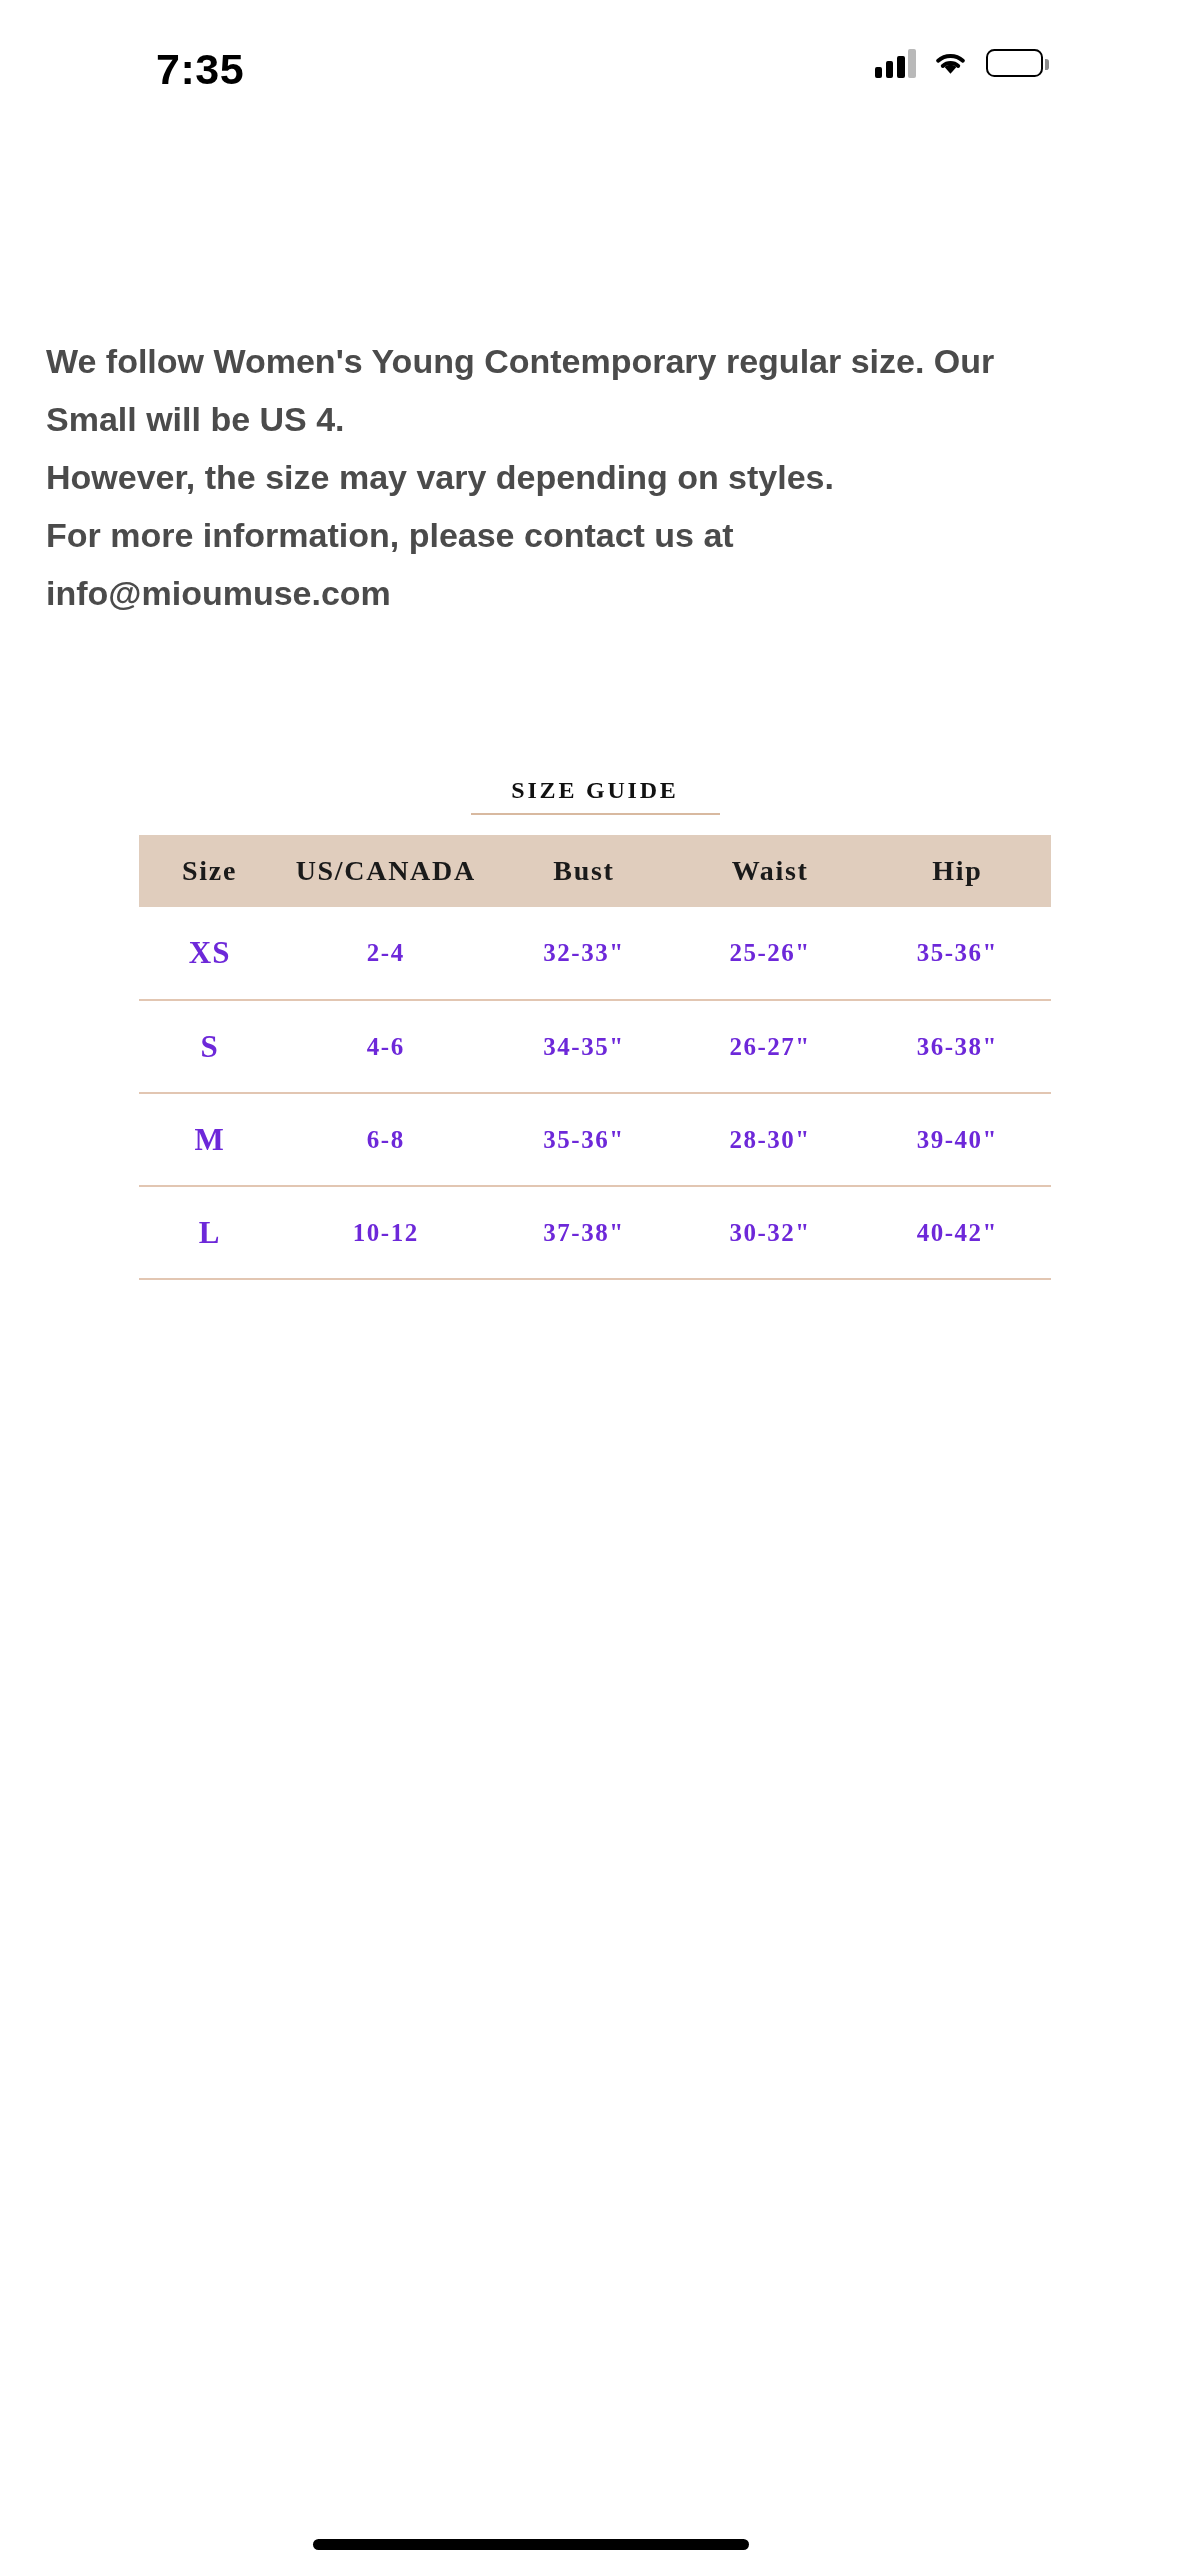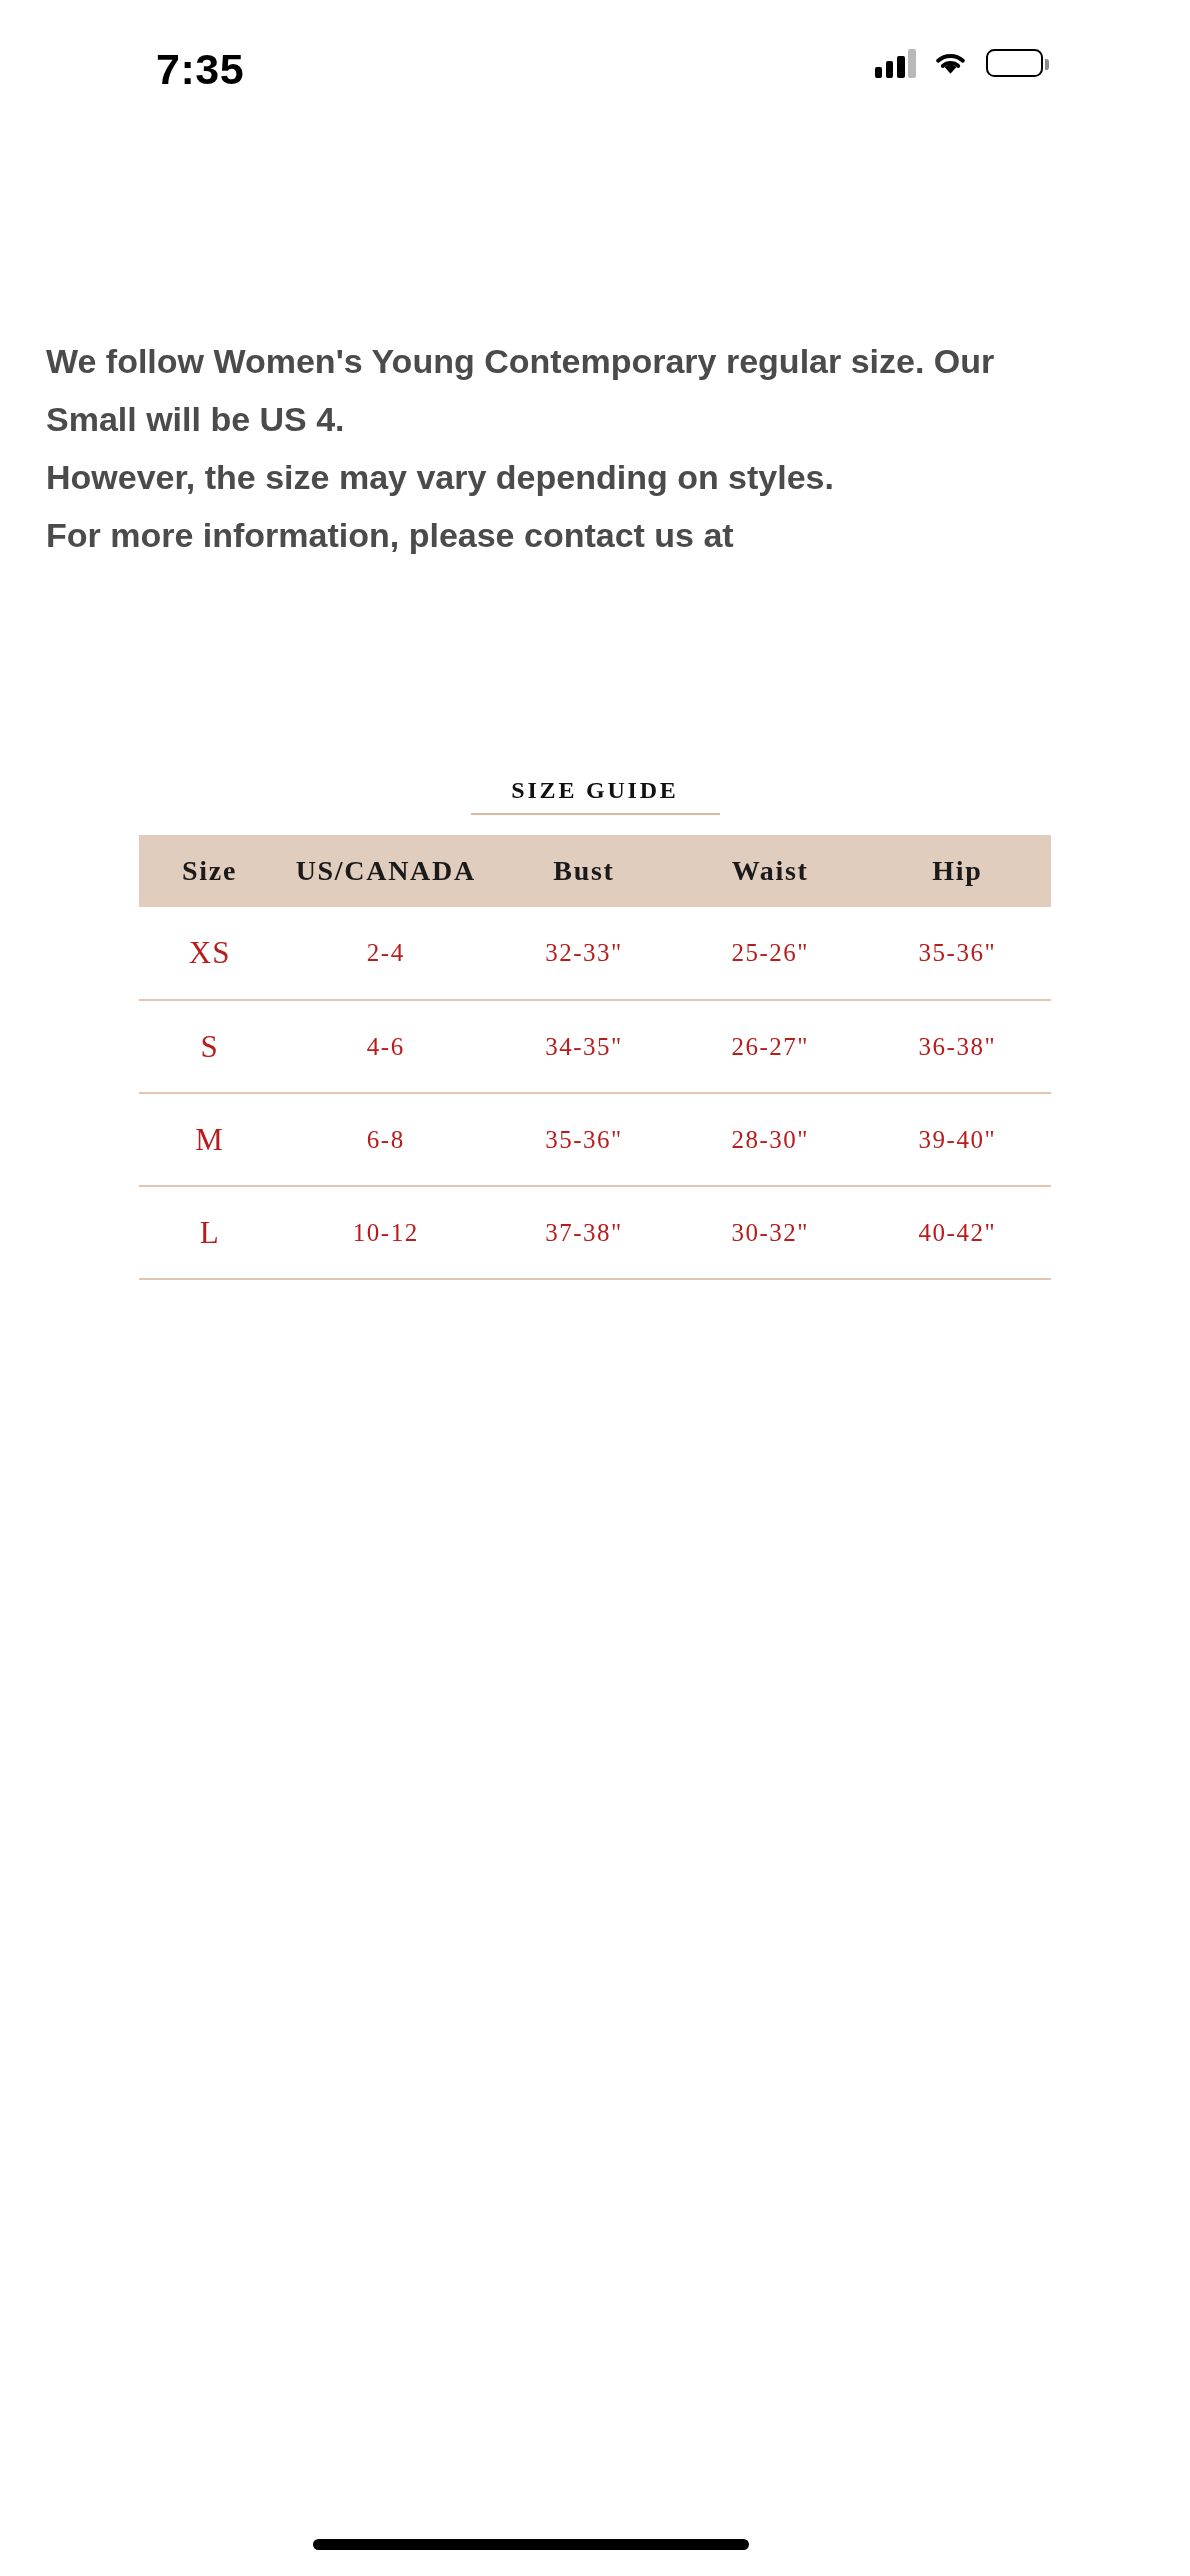--- a/index.html
+++ b/index.html
@@ -161,23 +161,23 @@
     text-align: center;
     vertical-align: middle;
   }
   table.size-table tbody td {
     height: 93px;
     text-align: center;
     vertical-align: middle;
     border-bottom: 2.8px solid #e2c6b2;
     font-family: "Liberation Serif", serif;
     font-size: 25px;
-    font-weight: 400;
+    font-weight: 700;
     letter-spacing: 1.5px;
-    color: #b91c1c;
+    color: #6d28d9;
   }
   table.size-table tbody td.sz {
     font-size: 31px;
     letter-spacing: 0.9px;
   }
   table.size-table col.c1 { width: 141px; }
   table.size-table col.c2 { width: 211px; }
   table.size-table col.c3 { width: 185px; }
   table.size-table col.c4 { width: 187px; }
   table.size-table col.c5 { width: 187px; }
@@ -219,20 +219,21 @@
         <span class="fill"></span>
       </span>
     </div>
   </div>
 
 
   <div class="intro">
     <p>We follow Women's Young Contemporary regular size. Our Small will be US 4.</p>
     <p>However, the size may vary depending on styles.</p>
     <p>For more information, please contact us at</p>
+    <p>info@mioumuse.com</p>
   </div>
 
   <div class="guide-wrap">
     <div class="guide-title">SIZE GUIDE</div>
 
     <table class="size-table">
       <colgroup>
         <col class="c1">
           <col class="c2">
           <col class="c3">

